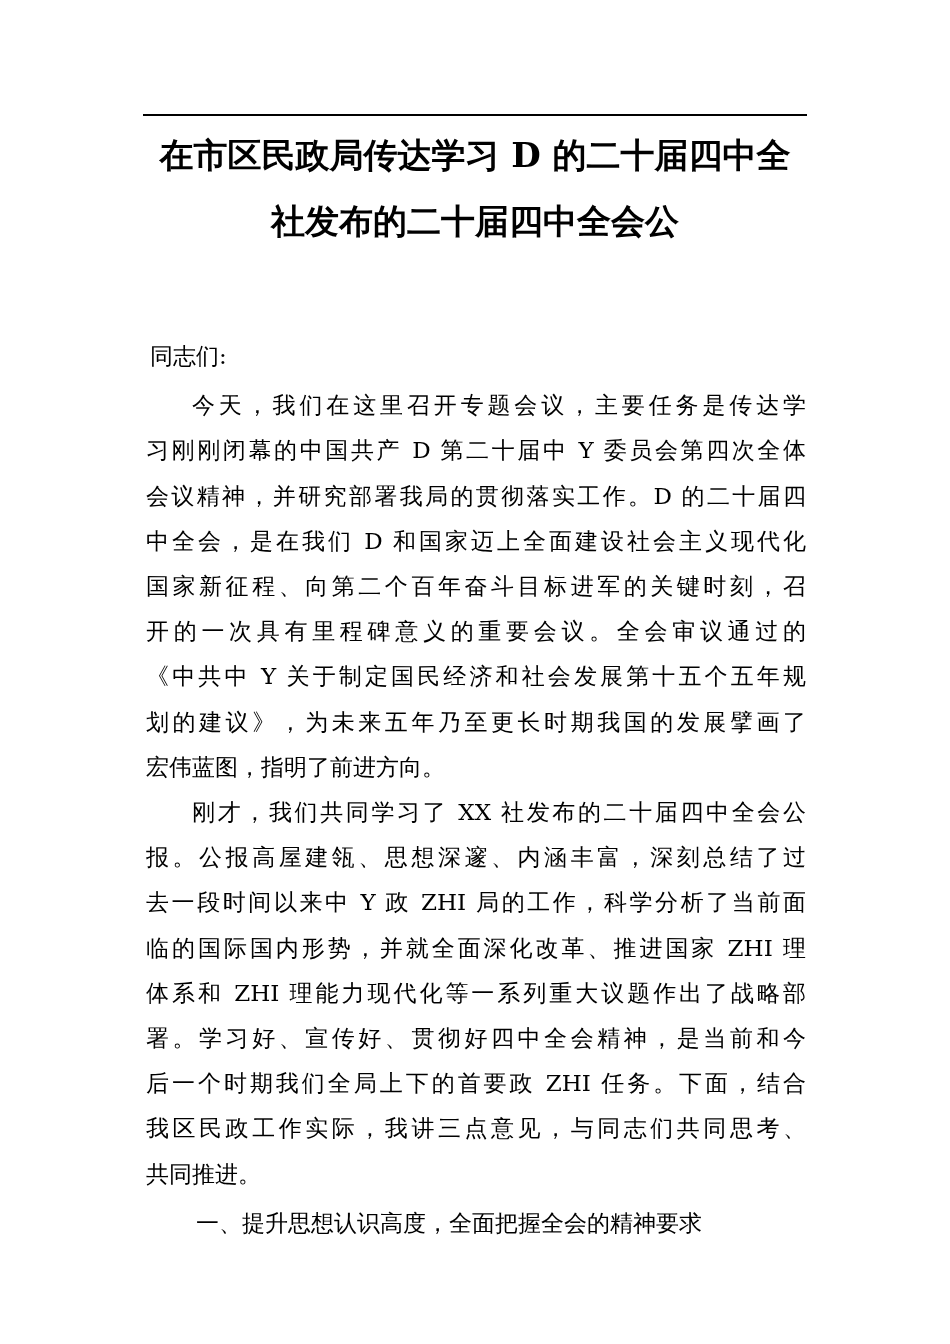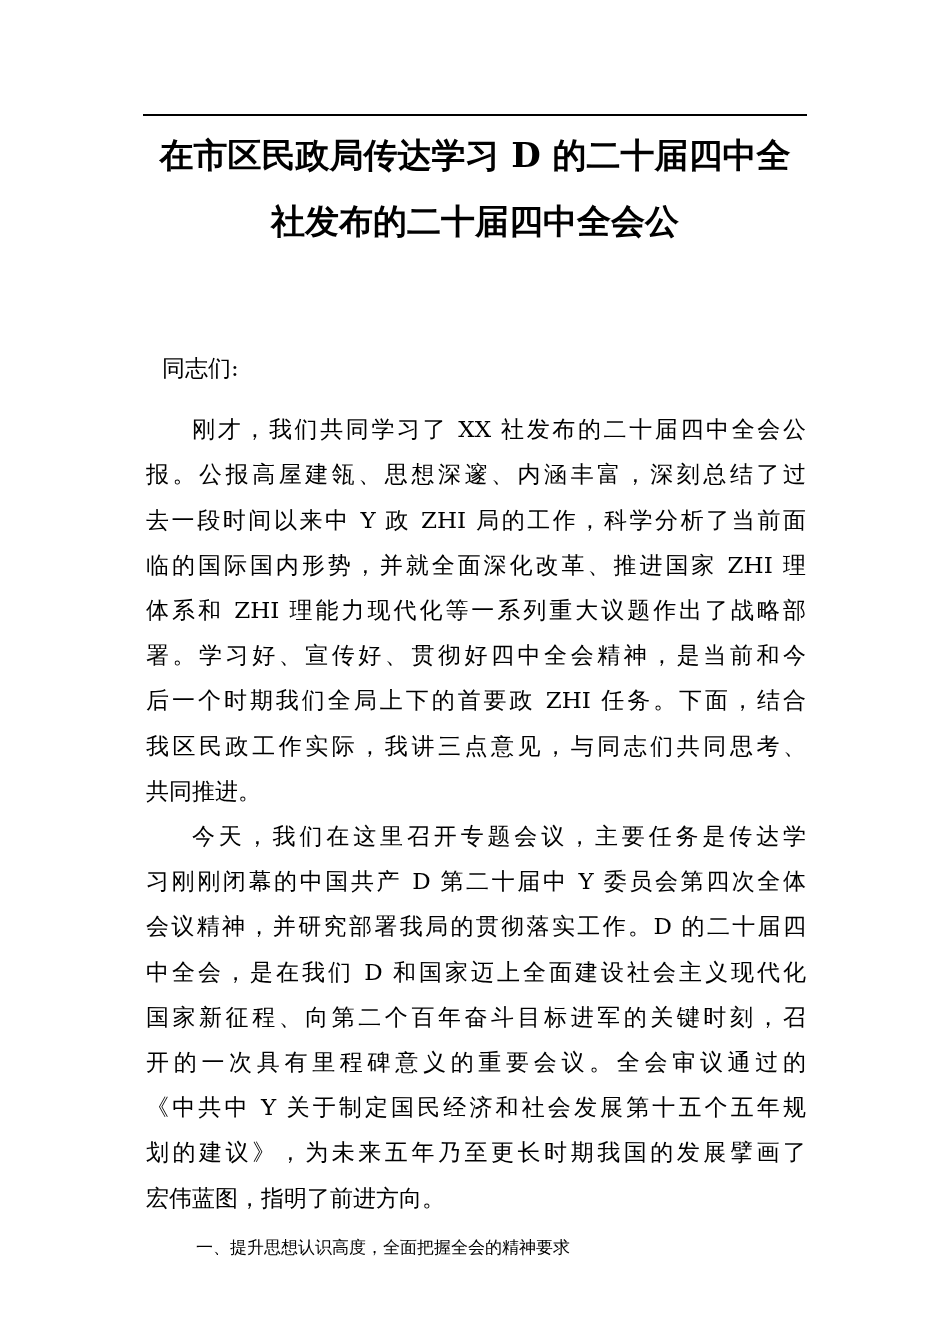--- a/index.html
+++ b/index.html
@@ -50,21 +50,21 @@
     .body-text {
       position: absolute;
       left: 146px;
       top: 330px;
       width: 660px;
       font-family: "DejaVu Serif", "Liberation Serif", serif;
       font-size: 23px;
       line-height: 45.2px;
     }
     .salutation {
-      margin: 16px;
+      margin: 4px;
       white-space: nowrap;
     }
     .para {
       margin: 0;
       text-indent: 2em;
       text-align: justify;
       text-align-last: left;
     }
     .para .ln {
       display: block;
@@ -76,59 +76,59 @@
       padding-left: 46px;
     }
     .para .ln.last {
       text-align-last: left;
     }
     .para { text-indent: 0; }
     .heading1 {
       margin: 0;
       padding-left: 50px;
       font-family: "DejaVu Sans", "Liberation Sans", sans-serif;
-      font-size: 17px;
+      font-size: 23px;
       font-weight: normal;
       white-space: nowrap;
       line-height: 52px;
     }
   </style>
 </head>
 <body>
 
 <div class="page">
   <div class="top-rule"></div>
 
   <h1 class="title">
     <span class="line">在市区民政局传达学习 D 的二十届四中全</span>
     <span class="line">社发布的二十届四中全会公</span>
   </h1>
 
   <div class="body-text">
     <p class="salutation">同志们:</p>
 
     <p class="para">
+      <span class="ln first">今天，我们在这里召开专题会议，主要任务是传达学</span>
+      <span class="ln">习刚刚闭幕的中国共产 D 第二十届中 Y 委员会第四次全体</span>
+      <span class="ln">会议精神，并研究部署我局的贯彻落实工作。D 的二十届四</span>
+      <span class="ln">中全会，是在我们 D 和国家迈上全面建设社会主义现代化</span>
+      <span class="ln">国家新征程、向第二个百年奋斗目标进军的关键时刻，召</span>
+      <span class="ln">开的一次具有里程碑意义的重要会议。全会审议通过的</span>
+      <span class="ln">《中共中 Y 关于制定国民经济和社会发展第十五个五年规</span>
+      <span class="ln">划的建议》，为未来五年乃至更长时期我国的发展擘画了</span>
+      <span class="ln last">宏伟蓝图，指明了前进方向。</span>
+    </p>
+
+    <p class="para">
       <span class="ln first">刚才，我们共同学习了 XX 社发布的二十届四中全会公</span>
       <span class="ln">报。公报高屋建瓴、思想深邃、内涵丰富，深刻总结了过</span>
       <span class="ln">去一段时间以来中 Y 政 ZHI 局的工作，科学分析了当前面</span>
       <span class="ln">临的国际国内形势，并就全面深化改革、推进国家 ZHI 理</span>
       <span class="ln">体系和 ZHI 理能力现代化等一系列重大议题作出了战略部</span>
       <span class="ln">署。学习好、宣传好、贯彻好四中全会精神，是当前和今</span>
       <span class="ln">后一个时期我们全局上下的首要政 ZHI 任务。下面，结合</span>
       <span class="ln">我区民政工作实际，我讲三点意见，与同志们共同思考、</span>
       <span class="ln last">共同推进。</span>
     </p>
 
-    <p class="para">
-      <span class="ln first">今天，我们在这里召开专题会议，主要任务是传达学</span>
-      <span class="ln">习刚刚闭幕的中国共产 D 第二十届中 Y 委员会第四次全体</span>
-      <span class="ln">会议精神，并研究部署我局的贯彻落实工作。D 的二十届四</span>
-      <span class="ln">中全会，是在我们 D 和国家迈上全面建设社会主义现代化</span>
-      <span class="ln">国家新征程、向第二个百年奋斗目标进军的关键时刻，召</span>
-      <span class="ln">开的一次具有里程碑意义的重要会议。全会审议通过的</span>
-      <span class="ln">《中共中 Y 关于制定国民经济和社会发展第十五个五年规</span>
-      <span class="ln">划的建议》，为未来五年乃至更长时期我国的发展擘画了</span>
-      <span class="ln last">宏伟蓝图，指明了前进方向。</span>
-    </p>
-
     <h2 class="heading1">一、提升思想认识高度，全面把握全会的精神要求</h2>
   </div>
 </div>
 
 </body></html>

